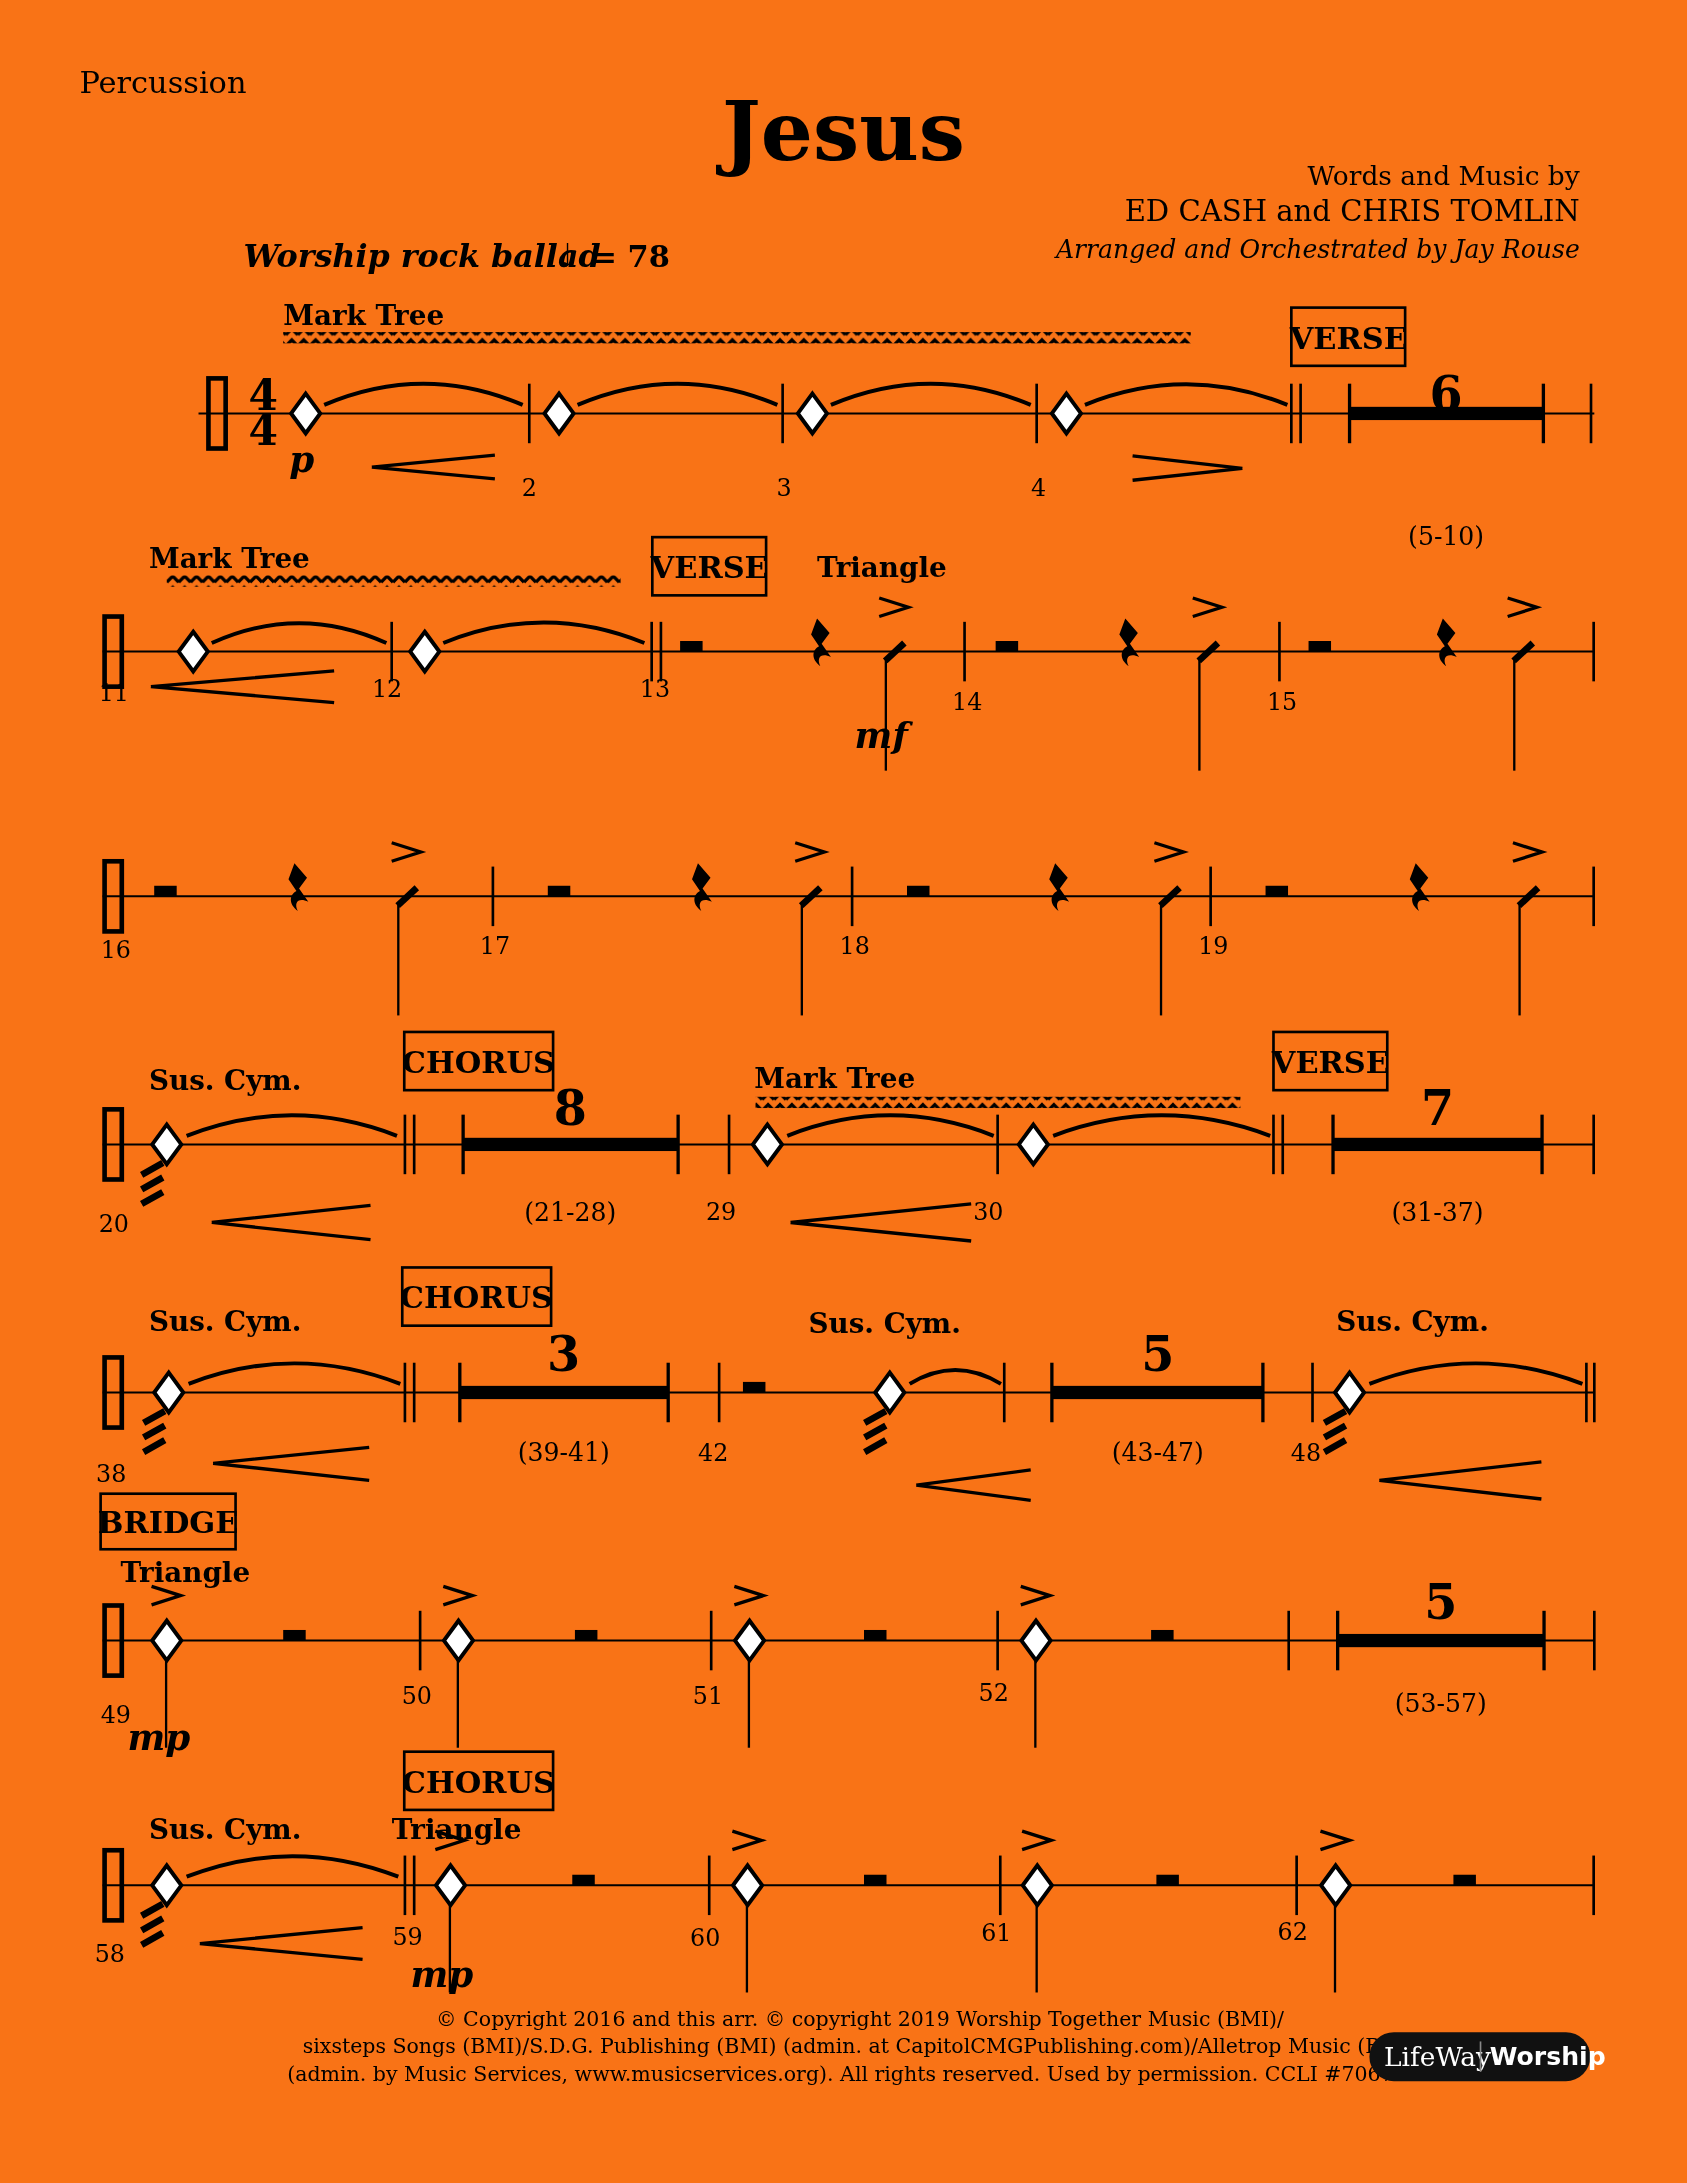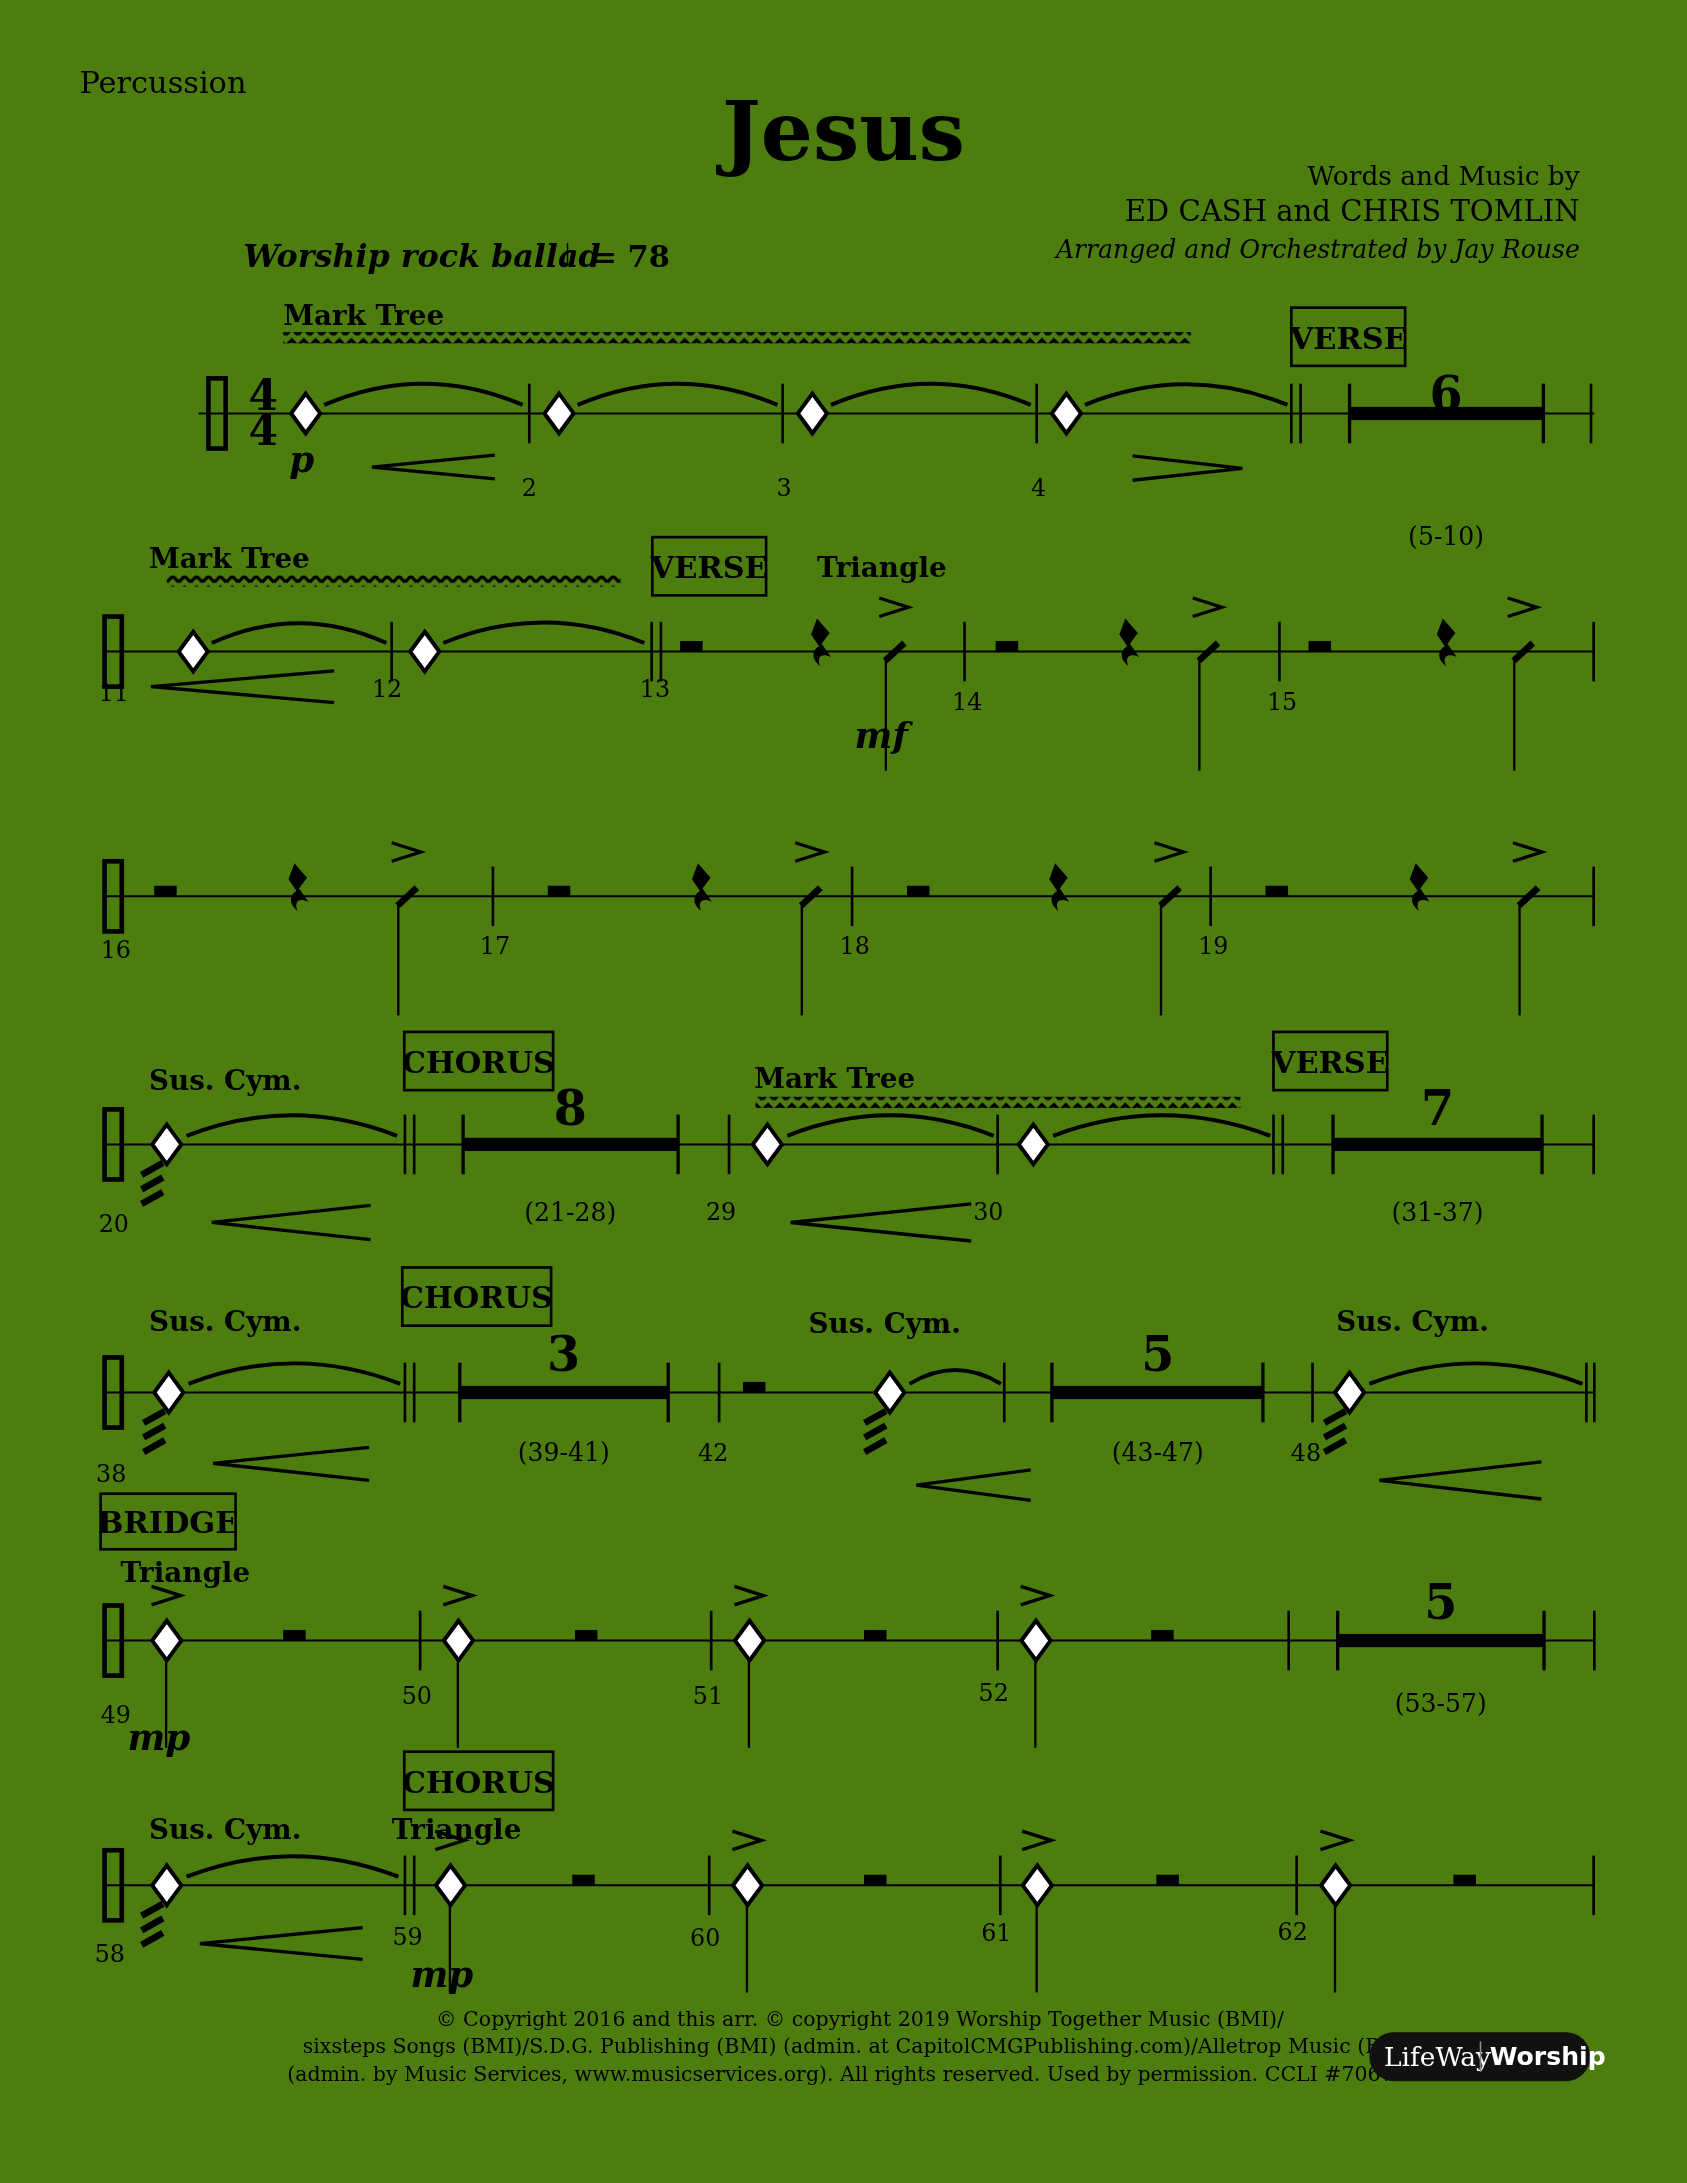--- a/index.html
+++ b/index.html
@@ -1,16 +1,16 @@
 <!DOCTYPE html>
 <html style="font-size:10.6px"><head>
 <meta charset="utf-8">
 <style>
   html,body{margin:0;padding:0;background:#e8e8e8;}
-  .page{width:1687px;height:2183px;background:#4d7c0f;position:relative;margin:0 auto;}
+  .page{width:1687px;height:2183px;background:#f97316;position:relative;margin:0 auto;}
   svg{display:block;}
   text{fill:#000;}
   .srf{font-family:"DejaVu Serif",serif;}
   .sans{font-family:"DejaVu Sans",sans-serif;}
   .b{font-weight:bold;}
   .i{font-style:italic;}
   .title{font-size:124px;}
   .instr{font-size:46px;}
   .cred1{font-size:40px;}
   .cred2{font-size:44px;}

